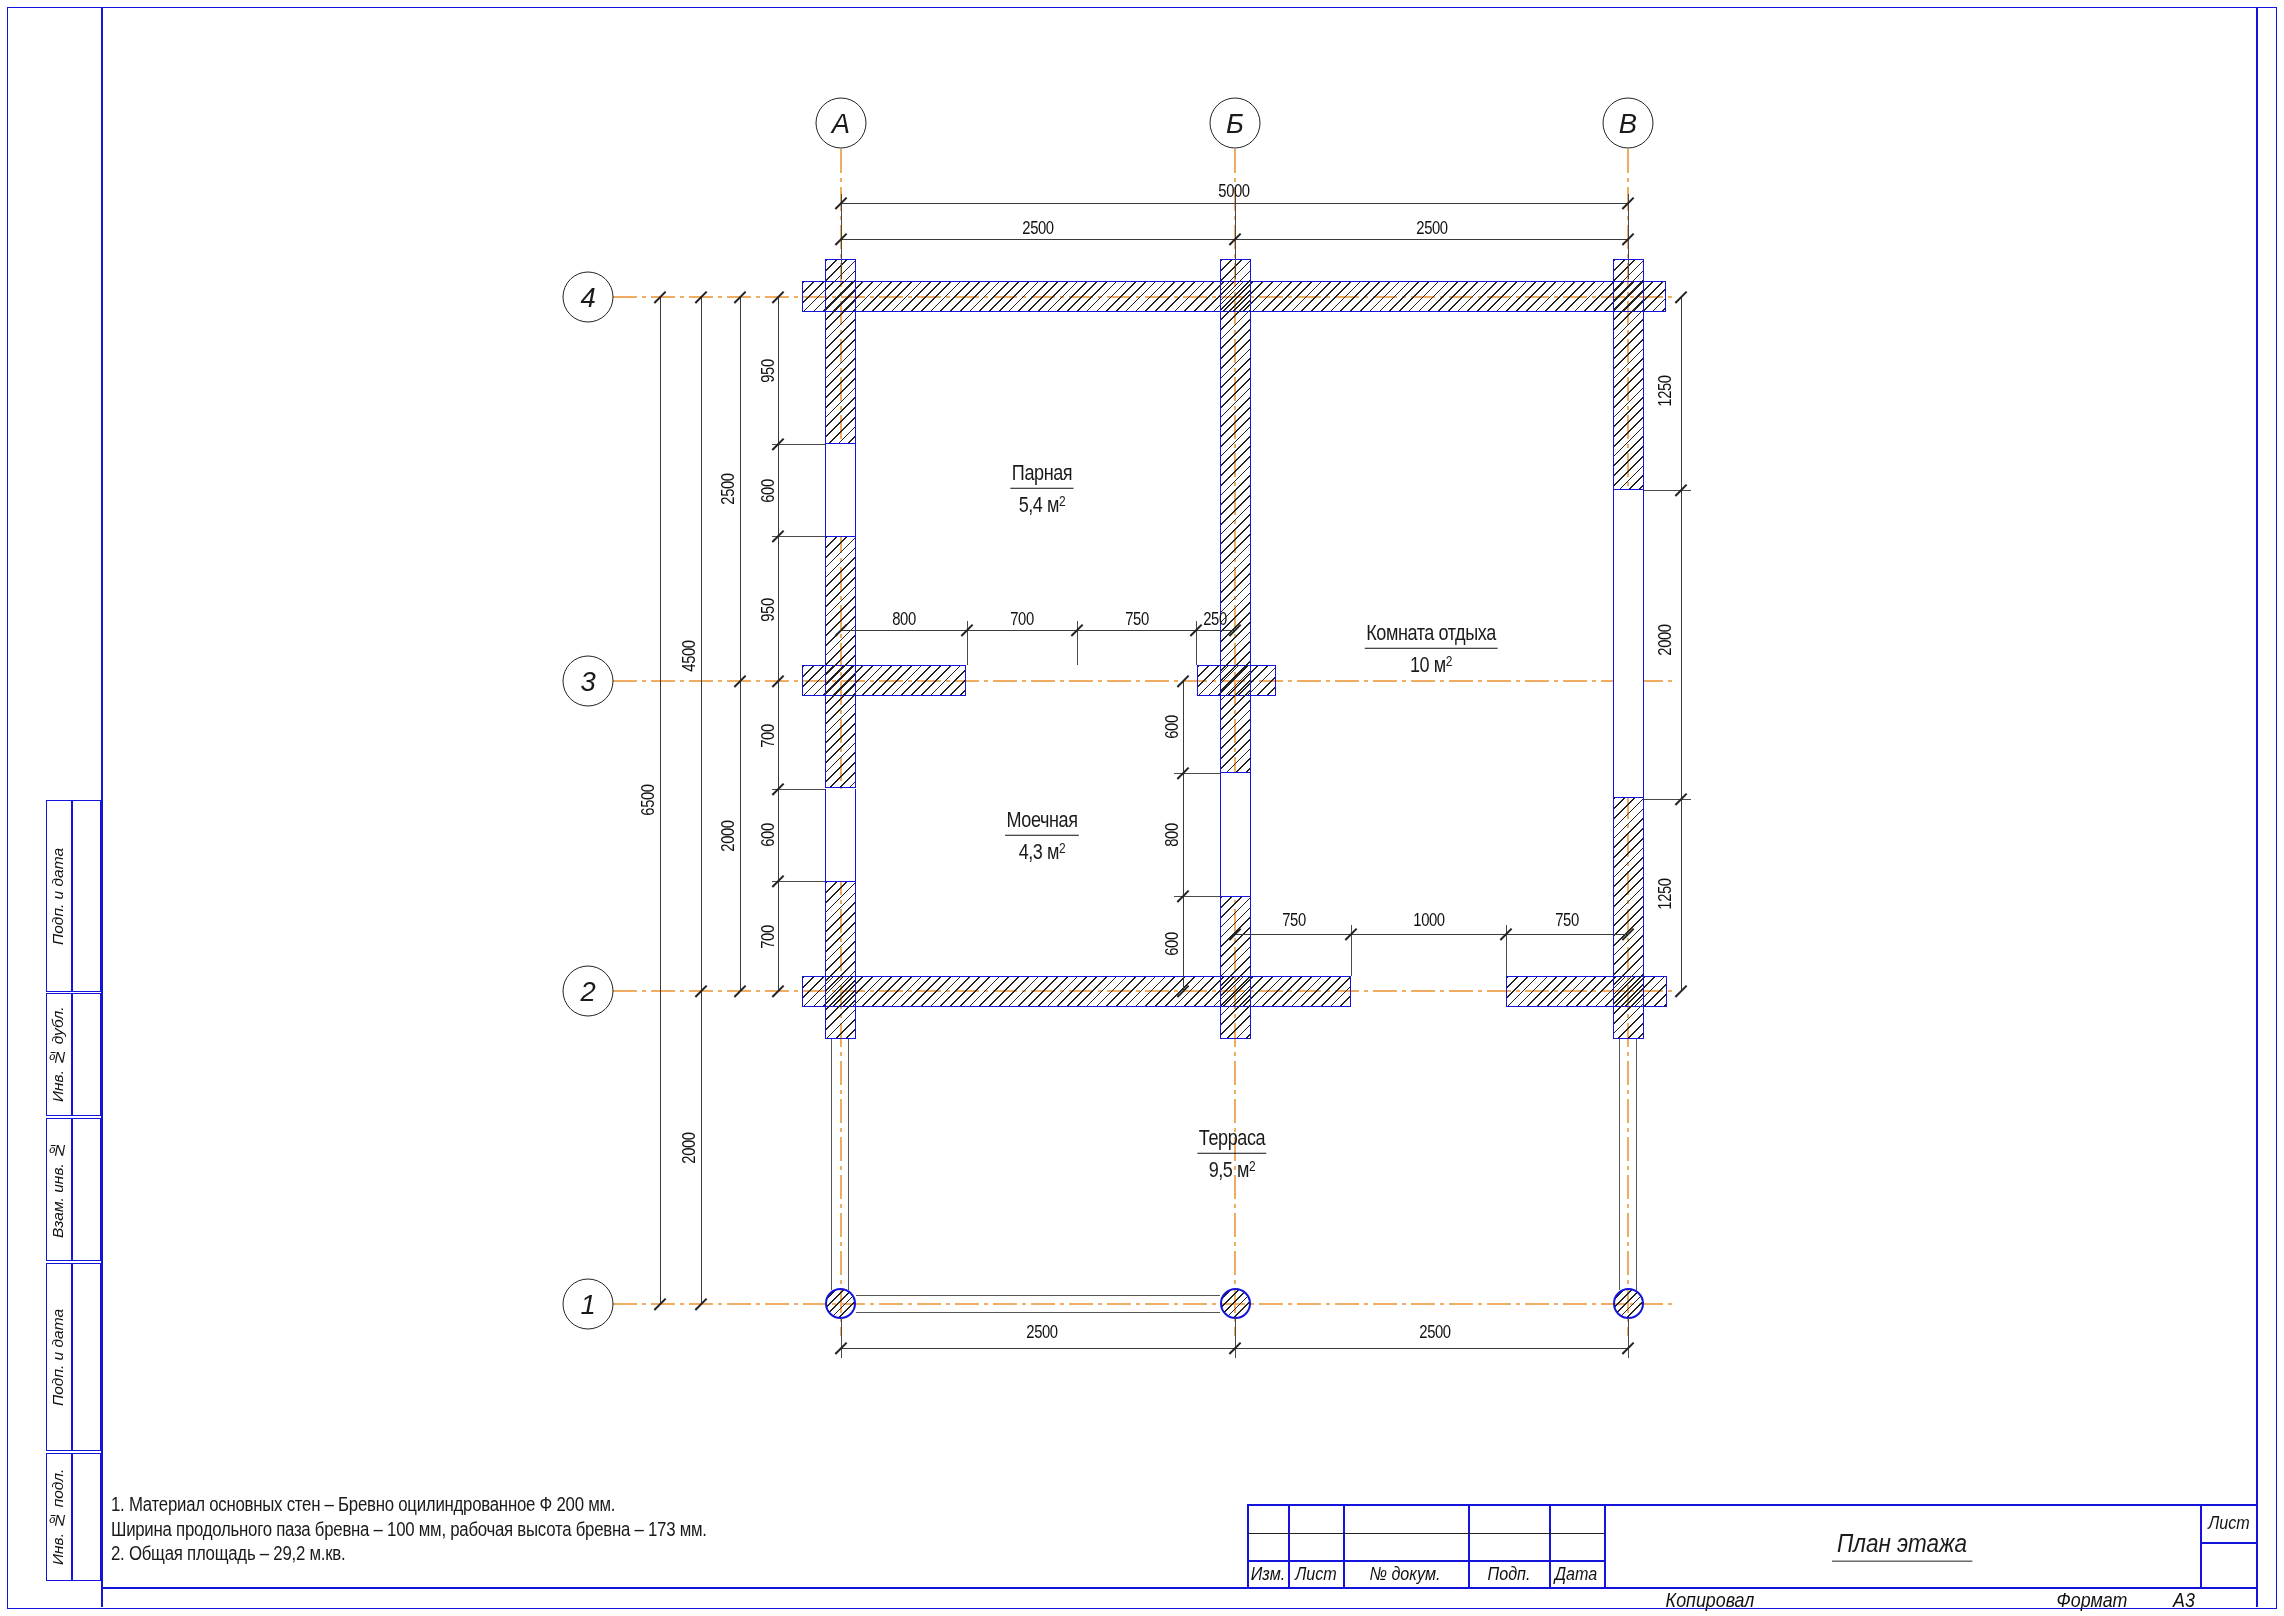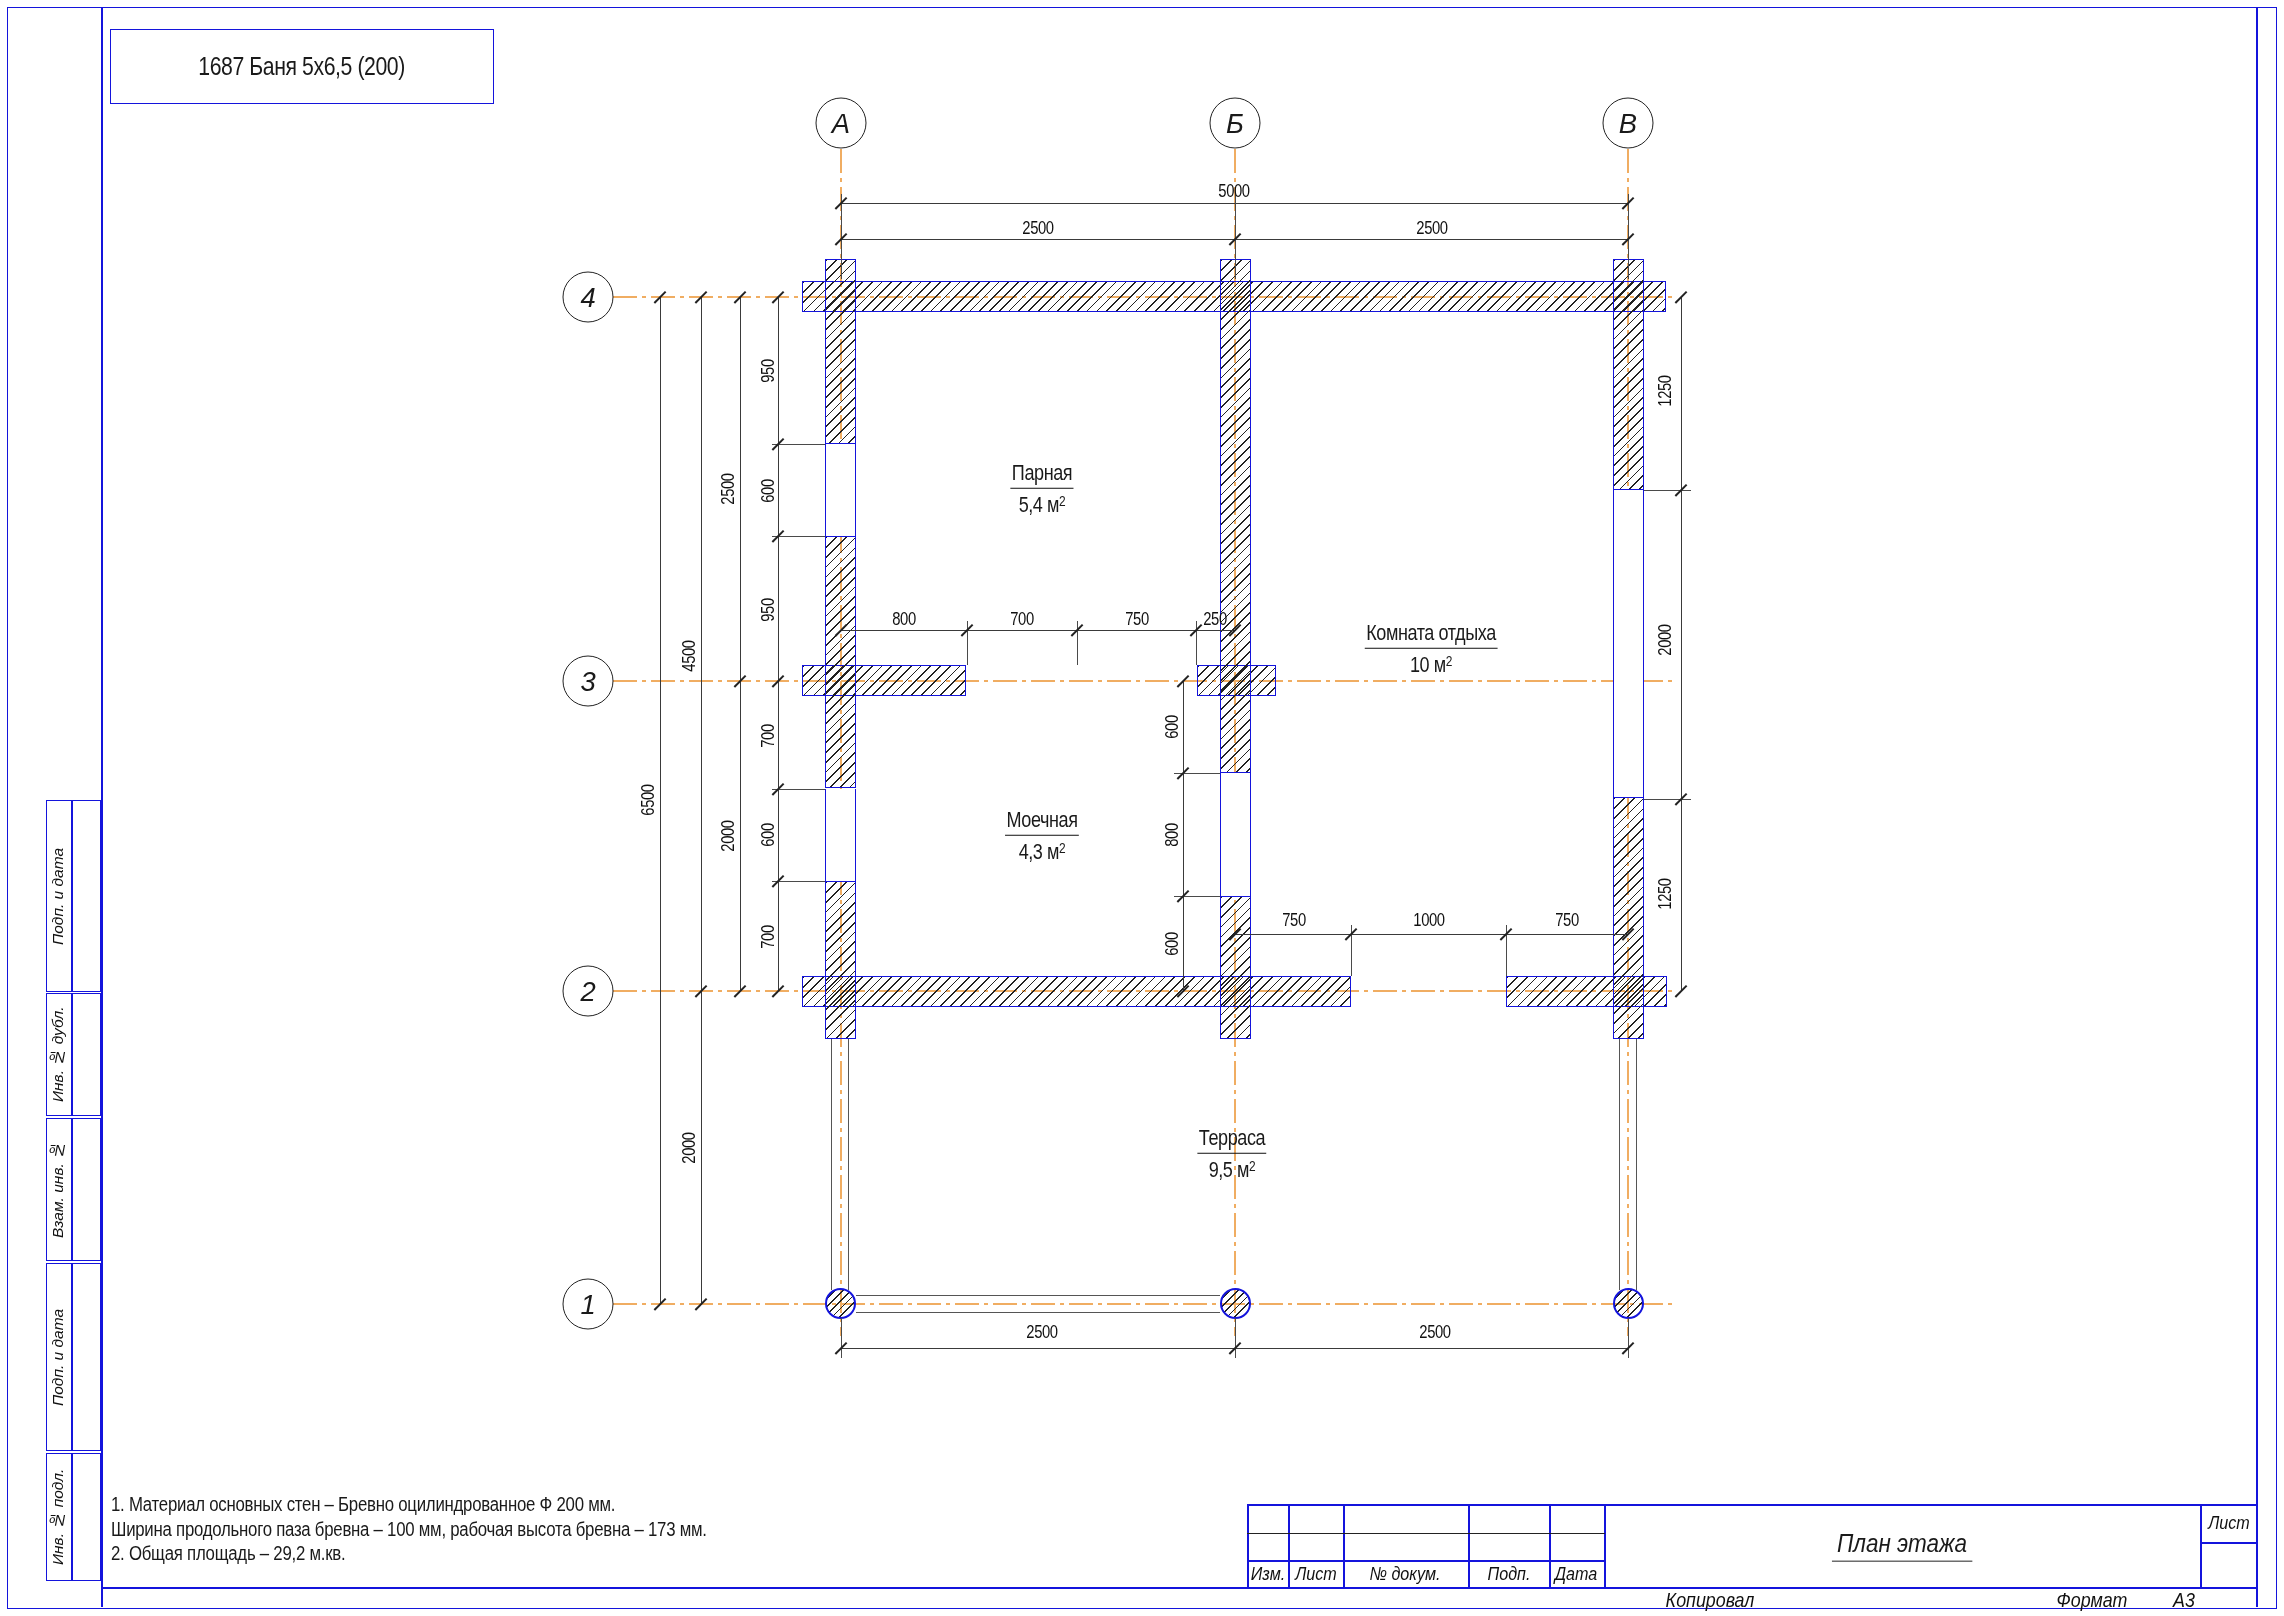--- a/index.html
+++ b/index.html
@@ -59,23 +59,20 @@
 </head>
 <body>
 
 <div id="sheet">
 
   <div class="frame" style="left:7.3px;top:7.3px;width:2268px;height:1600px;"></div>
   <div class="bline" style="left:101px;top:7.3px;width:1.8px;height:1600px;"></div>
   <div class="bline" style="left:2256px;top:7.3px;width:1.8px;height:1600px;"></div>
   <div class="bline" style="left:101px;top:1587px;width:2157px;height:1.8px;"></div>
 
-  <div id="hdrbox">
-    <span>1687 Баня 5х6,5 (200)</span>
-  </div>
 
   <div id="plan-layer" class="abs" style="left:0;top:0;width:100%;height:100%;">
       <div class="axis-v" style="left: 840px; top: 149px; height: 1187px;"></div>
       <div class="axis-v" style="left: 1234px; top: 149px; height: 1187px;"></div>
       <div class="axis-v" style="left: 1627px; top: 149px; height: 1187px;"></div>
       <div class="axis-h" style="left: 613px; top: 296px; width: 1059px;"></div>
       <div class="axis-h" style="left: 613px; top: 680px; width: 1059px;"></div>
       <div class="axis-h" style="left: 613px; top: 990px; width: 1059px;"></div>
       <div class="axis-h" style="left: 613px; top: 1303px; width: 1059px;"></div>
       <div class="wall" style="left: 802px; top: 281px; width: 864px; height: 31px;"></div>

